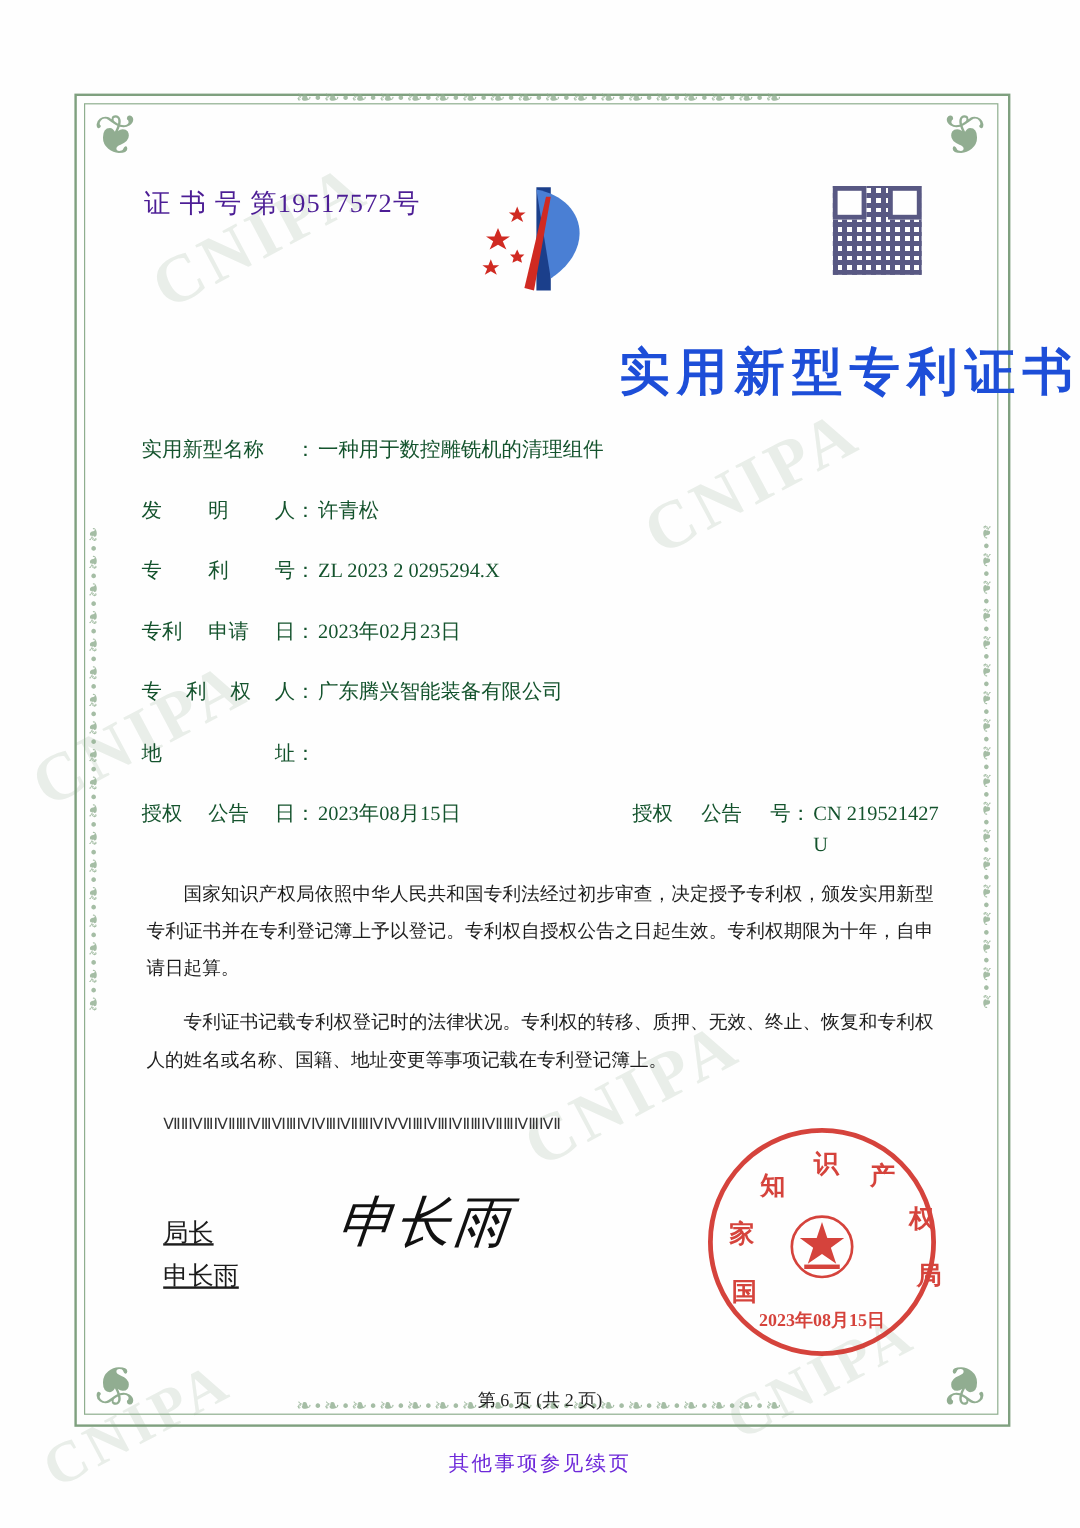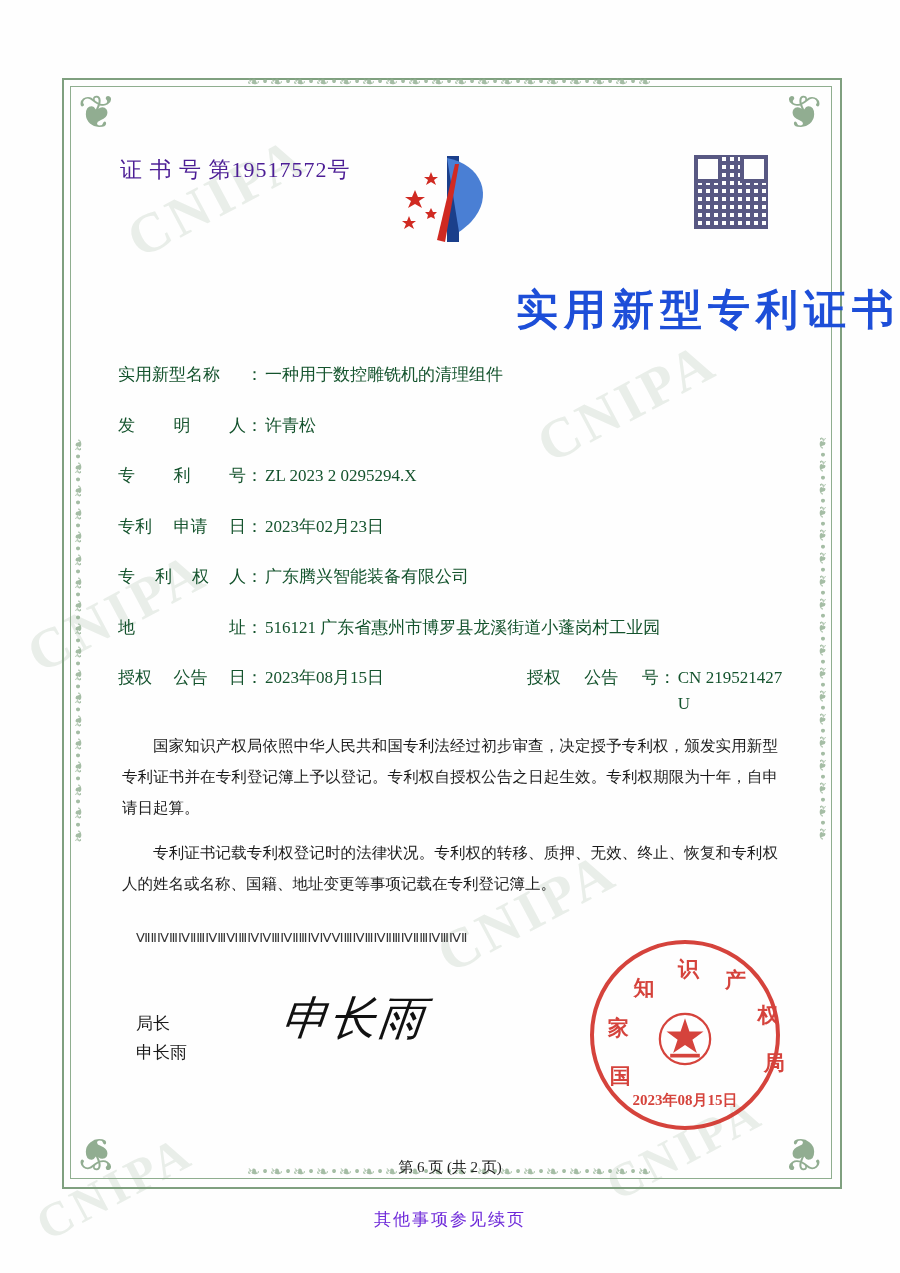--- a/index.html
+++ b/index.html
@@ -185,23 +185,24 @@
     position: absolute;
     left: 136px; top: 930px;
     font-size: 13px;
     letter-spacing: 0px;
     color: #333;
     font-family: "DejaVu Sans", sans-serif;
   }
   .sig-title {
     position: absolute;
     left: 136px; top: 1010px;
-    font-size: 17px;
+    font-size: 21px;
     line-height: 1.7;
     color: #1c1c1c;
+    text-decoration: underline;
   }
   .sig-script {
     position: absolute;
     left: 282px; top: 988px;
     font-size: 46px;
     font-style: italic;
     font-family: "DejaVu Serif", serif;
     color: #111;
     letter-spacing: 2px;
     transform: skewX(-6deg);
@@ -357,21 +358,20 @@
       <div class="value">广东腾兴智能装备有限公司</div>
     </div>
 
     <div class="row">
       <div class="label spread">
         <span>地</span>
         <span>址</span>
       </div>
       <div class="colon">：</div>
       <div class="value">
-        <span>516121 广东省惠州市博罗县龙溪街道小蓬岗村工业园</span>
       </div>
     </div>
 
     <div class="row row-inline">
       <div class="label spread">
         <span>授权</span>
           <span>公告</span>
           <span>日</span>
       </div>
       <div class="colon">：</div>

